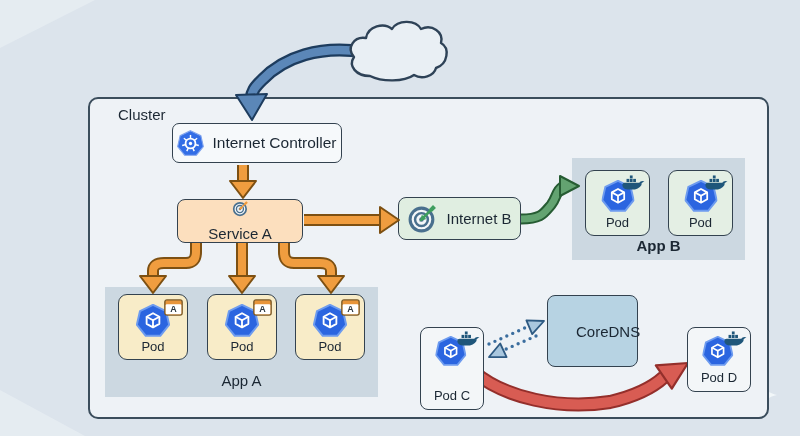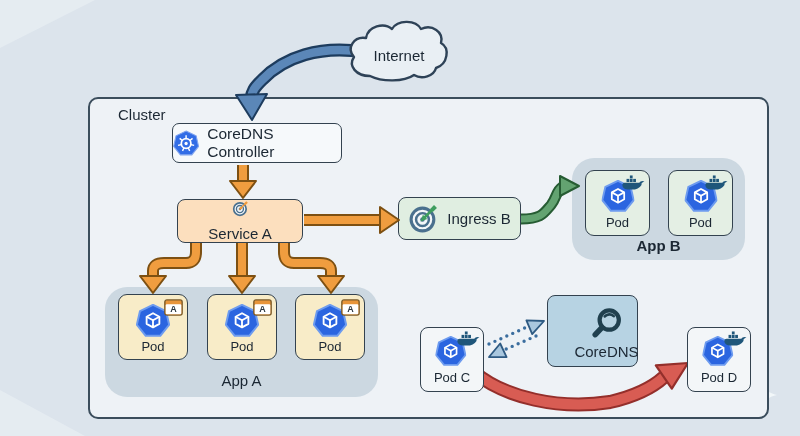--- a/index.html
+++ b/index.html
@@ -18,21 +18,21 @@
   }
   html,body{margin:0;padding:0;}
   body{font-family:"Liberation Sans","DejaVu Sans",sans-serif;background:var(--background);}
   #stage{position:relative;width:800px;height:436px;overflow:hidden;background:var(--background);}
   .abs{position:absolute;}
   svg{display:block;}
   .layer{position:absolute;left:0;top:0;pointer-events:none;}
   .box{position:absolute;border:1.8px solid var(--box-border);border-radius:8px;box-sizing:border-box;
        display:flex;align-items:center;justify-content:center;color:var(--text);}
   .service{gap:8px;font-size:15px;}
-  .group{position:absolute;background:var(--app-group-fill);border-radius:22px;}
+  .group{position:absolute;background:var(--app-group-fill);border-radius:0;}
   .pod{position:absolute;border:1.7px solid var(--box-border);border-radius:9px;box-sizing:border-box;}
   .pod .pod-icon{position:absolute;left:50%;top:9px;transform:translateX(-50%);}
   .pod .corner-icon{position:absolute;top:4px;right:4px;}
   .pod .pod-label{position:absolute;left:0;right:0;bottom:5px;text-align:center;font-size:13px;color:var(--text);}
   .group-label{position:absolute;left:0;right:0;text-align:center;font-size:15px;color:var(--text);}
   .small-node{background:var(--node-fill);flex-direction:column;}
   .small-node .pod-icon{position:absolute;left:50%;top:8px;transform:translateX(-54%);}
   .small-node .corner-icon{position:absolute;top:3px;right:3px;}
   .small-node .pod-label{position:absolute;left:0;right:0;bottom:6px;text-align:center;font-size:13px;color:var(--text);}
   .cluster-label{position:absolute;left:28px;top:7px;font-size:15px;font-weight:500;color:var(--text);}
@@ -88,21 +88,21 @@
           <line x1="12" y1="12" x2="17.9" y2="7.3"></line>
         <line x1="12" y1="12" x2="19.4" y2="13.7"></line>
           <line x1="12" y1="12" x2="15.3" y2="18.8"></line>
         <line x1="12" y1="12" x2="8.7" y2="18.8"></line>
           <line x1="12" y1="12" x2="4.6" y2="13.7"></line>
         <line x1="12" y1="12" x2="6.1" y2="7.3"></line>
       </g>
       <circle cx="12" cy="12" r="4.4" fill="var(--k8s-blue)" stroke="#fff" stroke-width="1.6"></circle>
       <circle cx="12" cy="12" r="1.5" fill="#fff"></circle>
     </svg>
-    <span style="font-size:15.5px;">CoreDNS Controller</span>
+    <span style="font-size:15.5px;">Internet Controller</span>
   </div>
 
   <div class="box service" style="left:177px;top:199px;width:126px;height:44px;background:var(--service-a-fill);flex-direction:column;">
     <svg width="31" height="31" viewBox="0 0 30 30">
       <circle cx="14" cy="16" r="11" fill="#f4f7f9" stroke="#4a708e" stroke-width="3"></circle>
       <circle cx="14" cy="16" r="6.2" fill="none" stroke="#4a708e" stroke-width="2.4"></circle>
       <circle cx="14" cy="16" r="2.2" fill="#4a708e"></circle>
       <line x1="15.5" y1="14.5" x2="25" y2="5" stroke="#ef9a3c" stroke-width="2.6"></line>
       <line x1="22.6" y1="7.4" x2="26.6" y2="3.4" stroke="#ef9a3c" stroke-width="4"></line>
       <polygon points="12.2,17.8 18.6,15.6 14.4,11.4" fill="#ef9a3c"></polygon>
@@ -112,21 +112,21 @@
 
   <div class="box service" style="left:398px;top:197px;width:123px;height:43px;background:var(--service-b-fill);">
     <svg width="31" height="31" viewBox="0 0 30 30">
       <circle cx="14" cy="16" r="11" fill="#f4f7f9" stroke="#4a708e" stroke-width="3"></circle>
       <circle cx="14" cy="16" r="6.2" fill="none" stroke="#4a708e" stroke-width="2.4"></circle>
       <circle cx="14" cy="16" r="2.2" fill="#4a708e"></circle>
       <line x1="15.5" y1="14.5" x2="25" y2="5" stroke="#3f9e5f" stroke-width="2.6"></line>
       <line x1="22.6" y1="7.4" x2="26.6" y2="3.4" stroke="#3f9e5f" stroke-width="4"></line>
       <polygon points="12.2,17.8 18.6,15.6 14.4,11.4" fill="#3f9e5f"></polygon>
     </svg>
-    <span>Ingress B</span>
+    <span>Internet B</span>
   </div>
 
   <div class="group" style="left:105px;top:287px;width:273px;height:110px;">
     <div class="pod" style="left:13px;top:7px;width:70px;height:66px;background:var(--pod-a-fill);">
       <svg class="pod-icon" width="34" height="34" viewBox="0 0 24 24">
         <polygon points="12,0.6 21.2,5 23.4,14.7 17.2,22.4 6.8,22.4 0.6,14.7 2.8,5" fill="var(--pod-blue)" stroke="#6d9bef" stroke-width="1.4"></polygon>
         <g stroke="#fff" stroke-width="1.3" fill="none" stroke-linejoin="round">
           <polygon points="12,6.5 16.5,9 12,11.5 7.5,9"></polygon>
           <path d="M7.5,9 L7.5,14 L12,16.5 L12,11.5 M16.5,9 L16.5,14 L12,16.5"></path>
         </g>
@@ -208,21 +208,21 @@
             <rect x="9.6" y="0.3" width="3" height="3.2"></rect>
           <path d="M1.5,10.5 C1.5,9.3 2.6,8.3 4,8.3 L19.5,8.3 C21.5,8.3 23,9 22,10.8 C20.3,13.8 16.8,15.6 11.5,15.6 L8.5,15.6 C4.5,15.6 1.5,13.6 1.5,10.5 Z"></path>
           <path d="M19.8,8.3 C21,6.2 23.4,5.6 25.4,6.8 C23.6,7.3 22.7,8 22.2,9.3 Z"></path>
         </g>
       </svg>
       <span class="pod-label">Pod</span>
     </div>
     <span class="group-label" style="bottom:6px;font-weight:bold;">App B</span>
   </div>
 
-  <div class="box small-node" style="left:420px;top:327px;width:64px;height:65px;">
+  <div class="box small-node" style="left:420px;top:327px;width:64px;height:83px;">
     <svg class="pod-icon" width="31" height="31" viewBox="0 0 24 24">
       <polygon points="12,0.6 21.2,5 23.4,14.7 17.2,22.4 6.8,22.4 0.6,14.7 2.8,5" fill="var(--pod-blue)" stroke="#6d9bef" stroke-width="1.4"></polygon>
       <g stroke="#fff" stroke-width="1.3" fill="none" stroke-linejoin="round">
         <polygon points="12,6.5 16.5,9 12,11.5 7.5,9"></polygon>
         <path d="M7.5,9 L7.5,14 L12,16.5 L12,11.5 M16.5,9 L16.5,14 L12,16.5"></path>
       </g>
     </svg>
     <svg class="corner-icon" width="24" height="17" viewBox="0 0 26 18">
       <g fill="var(--docker-navy)">
         <rect x="6" y="4" width="3" height="3.4"></rect>
@@ -250,21 +250,21 @@
           <rect x="9.6" y="4" width="3" height="3.4"></rect>
         <rect x="13.2" y="4" width="3" height="3.4"></rect>
           <rect x="9.6" y="0.3" width="3" height="3.2"></rect>
         <path d="M1.5,10.5 C1.5,9.3 2.6,8.3 4,8.3 L19.5,8.3 C21.5,8.3 23,9 22,10.8 C20.3,13.8 16.8,15.6 11.5,15.6 L8.5,15.6 C4.5,15.6 1.5,13.6 1.5,10.5 Z"></path>
         <path d="M19.8,8.3 C21,6.2 23.4,5.6 25.4,6.8 C23.6,7.3 22.7,8 22.2,9.3 Z"></path>
       </g>
     </svg>
     <span class="pod-label">Pod D</span>
   </div>
 
-  <div class="box" style="left:547px;top:295px;width:91px;height:72px;background:var(--coredns-fill);flex-direction:column;justify-content:center;padding-left:28px;">
+  <div class="box" style="left:547px;top:295px;width:91px;height:72px;background:var(--coredns-fill);justify-content:space-between;padding-left:28px;">
     <svg width="38" height="36" viewBox="0 0 34 32" style="margin-top:4px;">
       <circle cx="19" cy="12.5" r="8.6" fill="none" stroke="#20404f" stroke-width="3.8"></circle>
       <path d="M15,9.2 A5.4,5.4 0 0 1 23,9" fill="none" stroke="#20404f" stroke-width="2.4" stroke-linecap="round"></path>
       <line x1="12.4" y1="19.2" x2="6.5" y2="25.5" stroke="#20404f" stroke-width="5" stroke-linecap="round"></line>
     </svg>
     <span style="font-size:15px;margin-top:1px;">CoreDNS</span>
   </div>
 
   <svg class="layer" width="800" height="436">
     <g>
@@ -304,16 +304,15 @@
     <g>
       <path class="dns-dot" d="M536,336 L504,350"></path>
       <polygon class="dns-head" points="489,357 506.6,357.1 500.2,343.5"></polygon>
     </g>
   </svg>
 
   <div class="abs" style="left:340px;top:16px;width:118px;height:74px;">
     <svg width="118" height="74" viewBox="0 0 118 74">
       <path d="M30,60 C16,60 8,50 14,41 C6,32 14,20 26,22 C28,10 44,6 52,13 C58,3 76,4 81,13 C92,8 104,16 101,27 C110,32 108,48 96,52 C94,60 82,64 74,59 C64,66 42,66 30,60 Z" fill="var(--cloud-fill)" stroke="#2e4257" stroke-width="2.4" stroke-linejoin="round"></path>
     </svg>
-    <span class="abs" style="left:0;right:0;top:31px;text-align:center;font-size:15px;color:var(--text);">Internet</span>
   </div>
 
 </div>
 
 </body></html>

